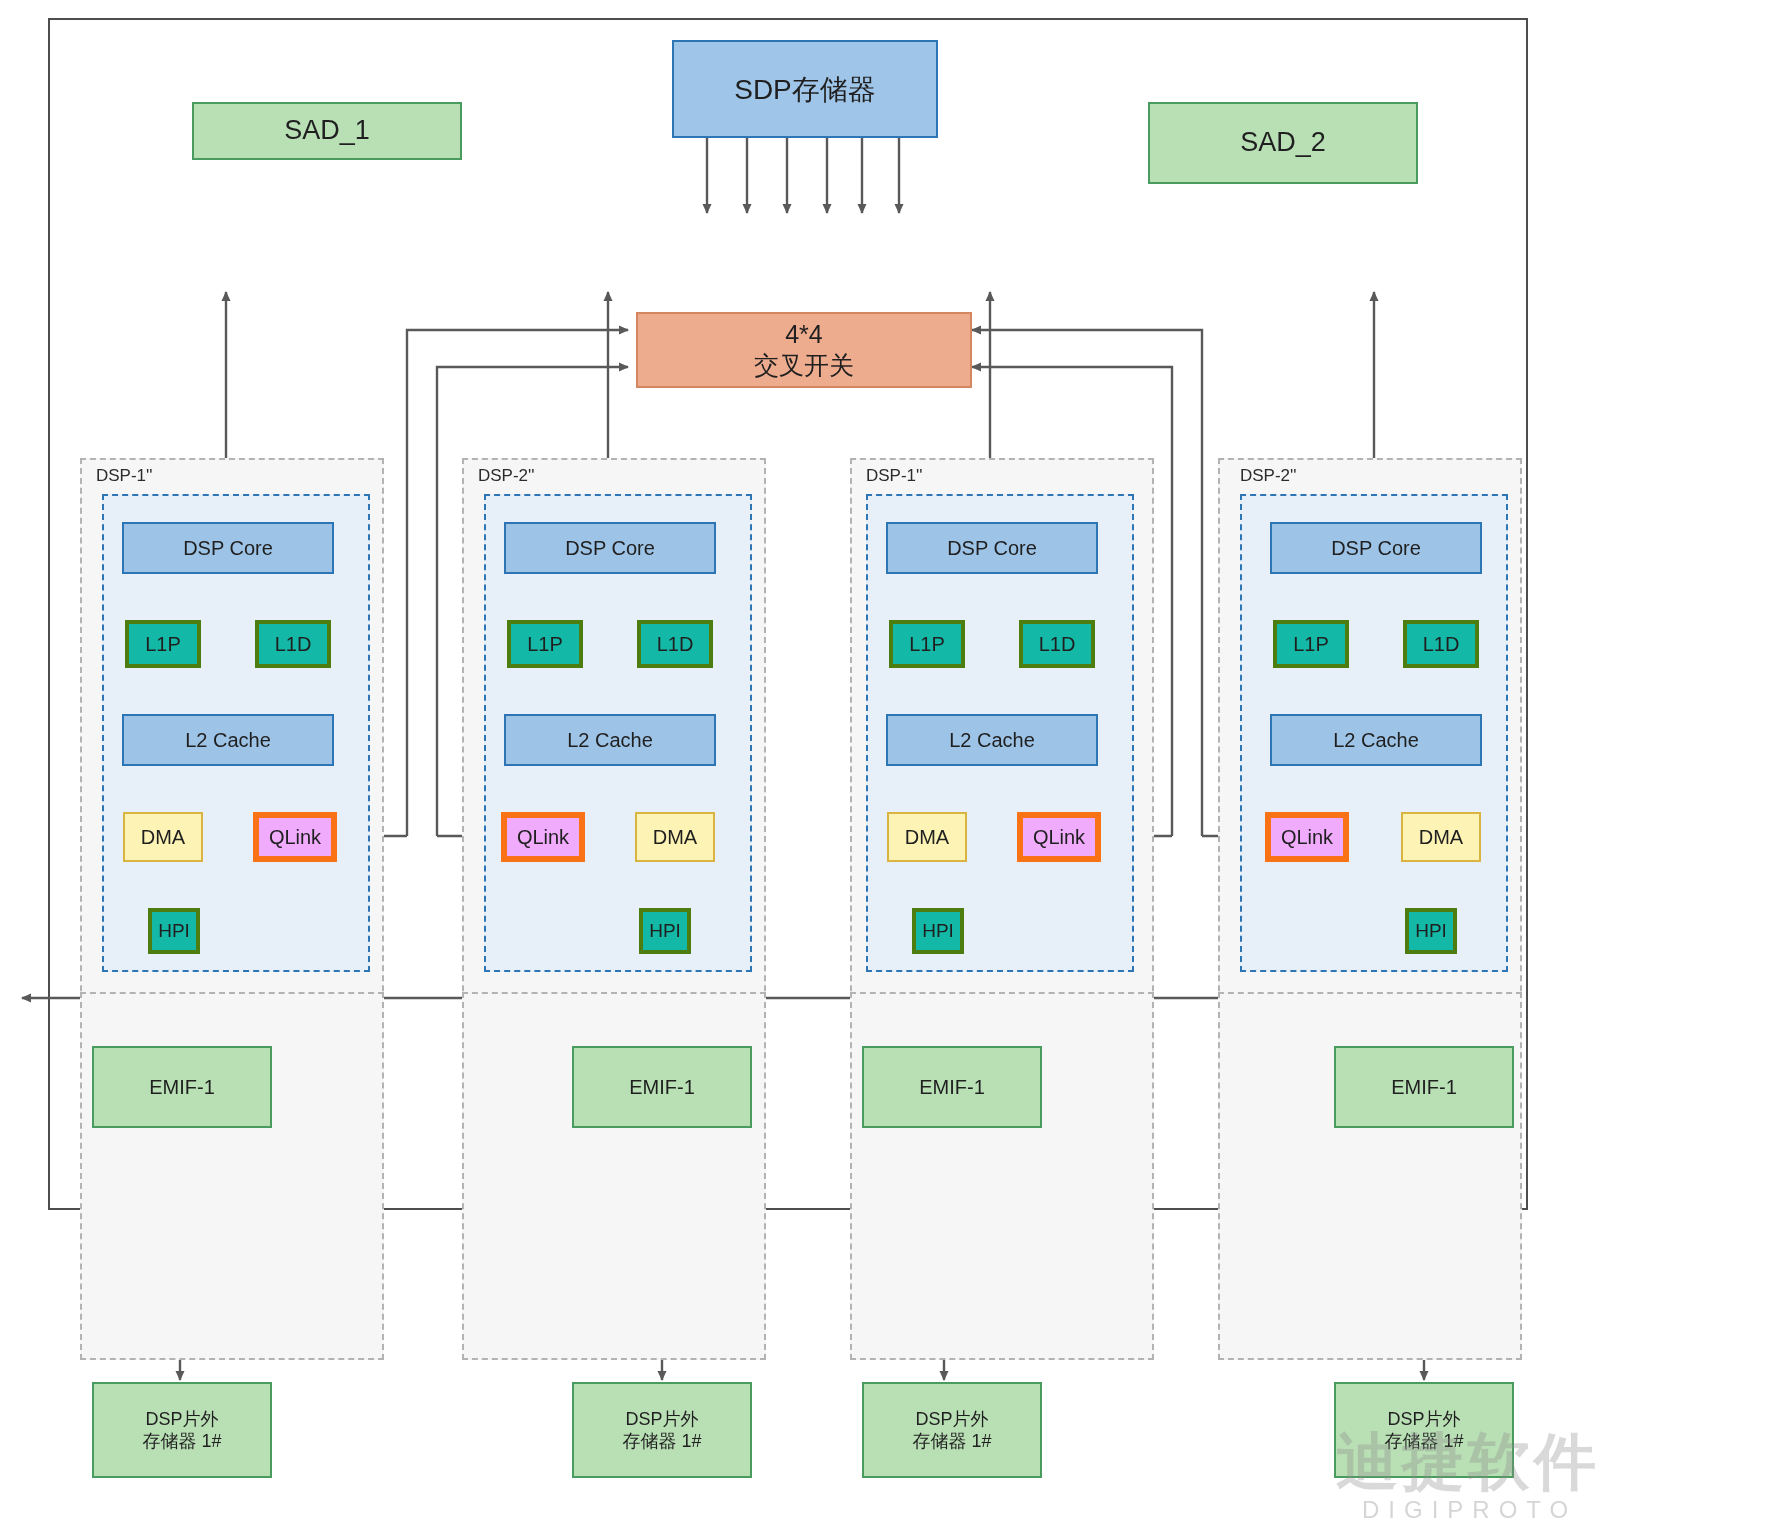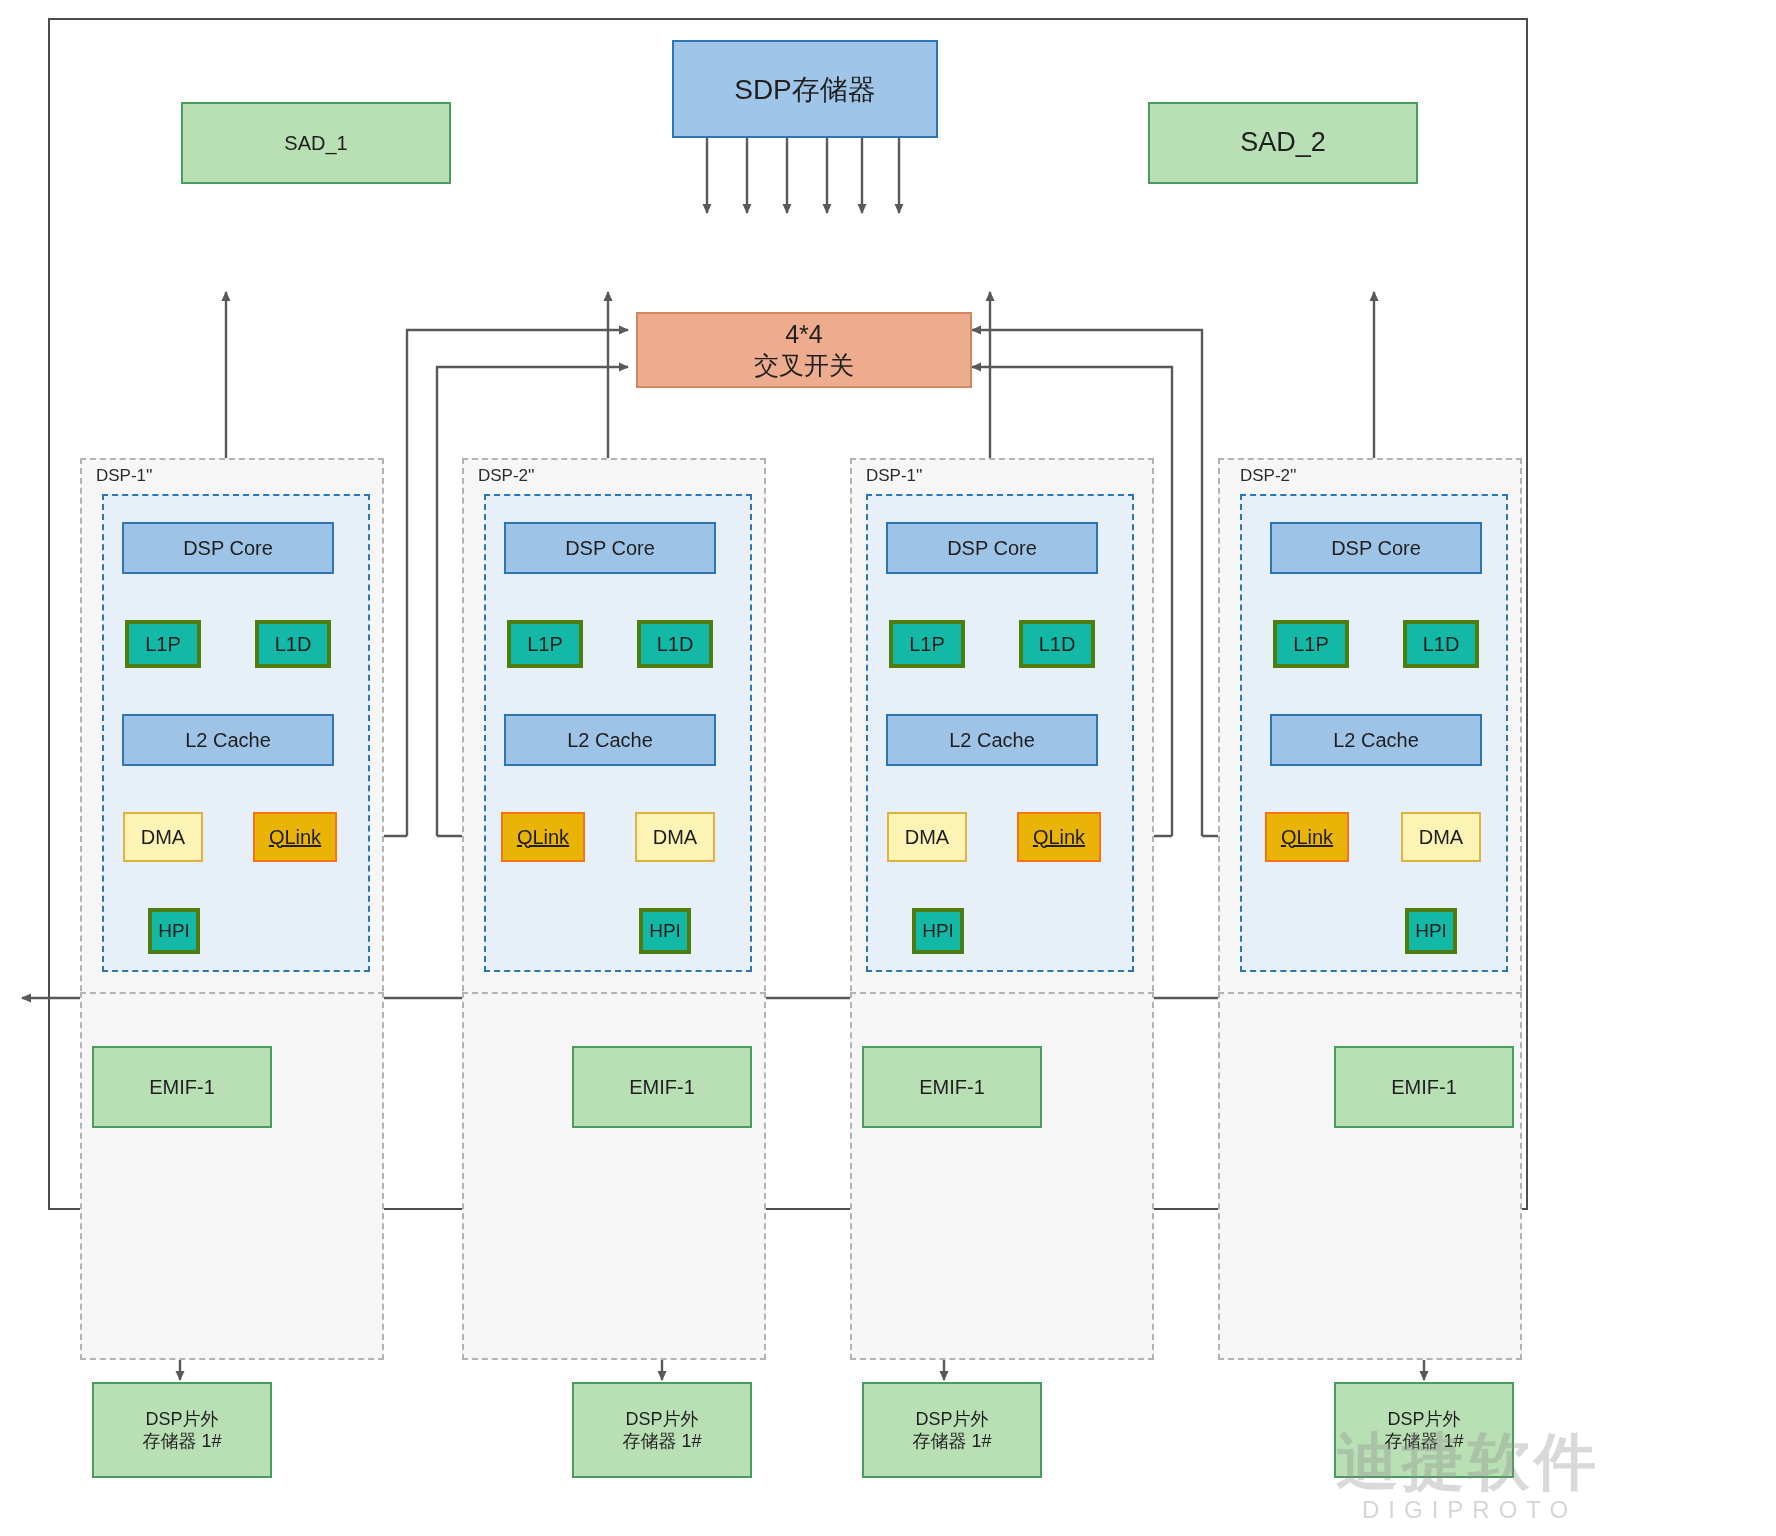--- a/index.html
+++ b/index.html
@@ -11,21 +11,21 @@
   .sys-frame{border:2px solid #4d4d4d;}
   
   .c-blue{background:#9fc5e8;border:2px solid #2e75b6;text-align:right;}
   .c-green{background:#b9dfb5;border:2px solid #4a9b5e;}
   .c-yellowbar{background:#f9e09c;border:2px solid #e8a33d;}
   .c-salmon{background:#eeac8f;border:2px solid #d4865f;}
   .c-white{background:#ffffff;border:2px solid #6b6b6b;}
   .c-coreblue{background:#9dc3e6;border:2px solid #2e75b6;}
   .c-l1{background:#14b8a6;border:4px solid #4d7c0f;}
   .c-dma{background:#fdf3b5;border:2px solid #d9b441;}
-  .c-qlink{background:#eab308;border:2px solid #f97316;text-decoration:underline;}
+  .c-qlink{background:#f0abfc;border:6px solid #f97316;}
   
   .cluster-outer{border:2px dashed #b3b3b3;background:#f6f6f6;}
   .cluster-inner{border:2px dashed #2e75b6;background:#e7eff9;}
   .cluster-lower{border:2px dashed #b3b3b3;background:#f6f6f6;}
   .cluster-label{position:absolute;font-size:17px;color:#2b2b2b;}
   
   svg.wires{position:absolute;left:0;top:0;width:1776px;height:1536px;pointer-events:none;}
   .wm{position:absolute;pointer-events:none;user-select:none;}
   .wm-cn{font-size:62px;font-weight:bold;color:rgba(140,140,140,0.33);letter-spacing:4px;font-family:"DejaVu Sans",sans-serif;}
   .wm-en{font-size:24px;color:rgba(150,150,150,0.40);letter-spacing:9px;font-family:"Liberation Sans",sans-serif;margin-top:8px;}
@@ -127,21 +127,21 @@
       <line x1="1431" y1="862" x2="1431" y2="908" marker-start="url(#ah)" marker-end="url(#ah)"></line>
       <line x1="1431" y1="954" x2="1431" y2="1046" marker-start="url(#ah)" marker-end="url(#ah)"></line>
       <line x1="1468" y1="862" x2="1468" y2="1046" marker-start="url(#ah)" marker-end="url(#ah)"></line>
       <line x1="1376" y1="836" x2="1376" y2="1046" marker-end="url(#ah)"></line>
       <line x1="1424" y1="1128" x2="1424" y2="1380" marker-start="url(#ah)" marker-end="url(#ah)"></line>
 
       <path d="M1468,998 L22,998" marker-end="url(#ah)"></path>
     </g>
   </svg>
 
-  <div class="abs box c-green" style="left:181px;top:102px;width:270px;height:82px;font-size:20px;">SAD_1</div>
+  <div class="abs box c-green" style="left:192px;top:102px;width:270px;height:58px;font-size:27px;">SAD_1</div>
 
   <div class="abs box c-blue" style="left:672px;top:40px;width:266px;height:98px;font-size:28px;">SDP存储器</div>
 
   <div class="abs box c-green" style="left:1148px;top:102px;width:270px;height:82px;font-size:27px;">SAD_2</div>
 
 
   <div class="abs box c-salmon" style="left:636px;top:312px;width:336px;height:76px;font-size:25px;flex-direction:column;">
     <span>4*4</span>
     <span>交叉开关</span>
   </div>

